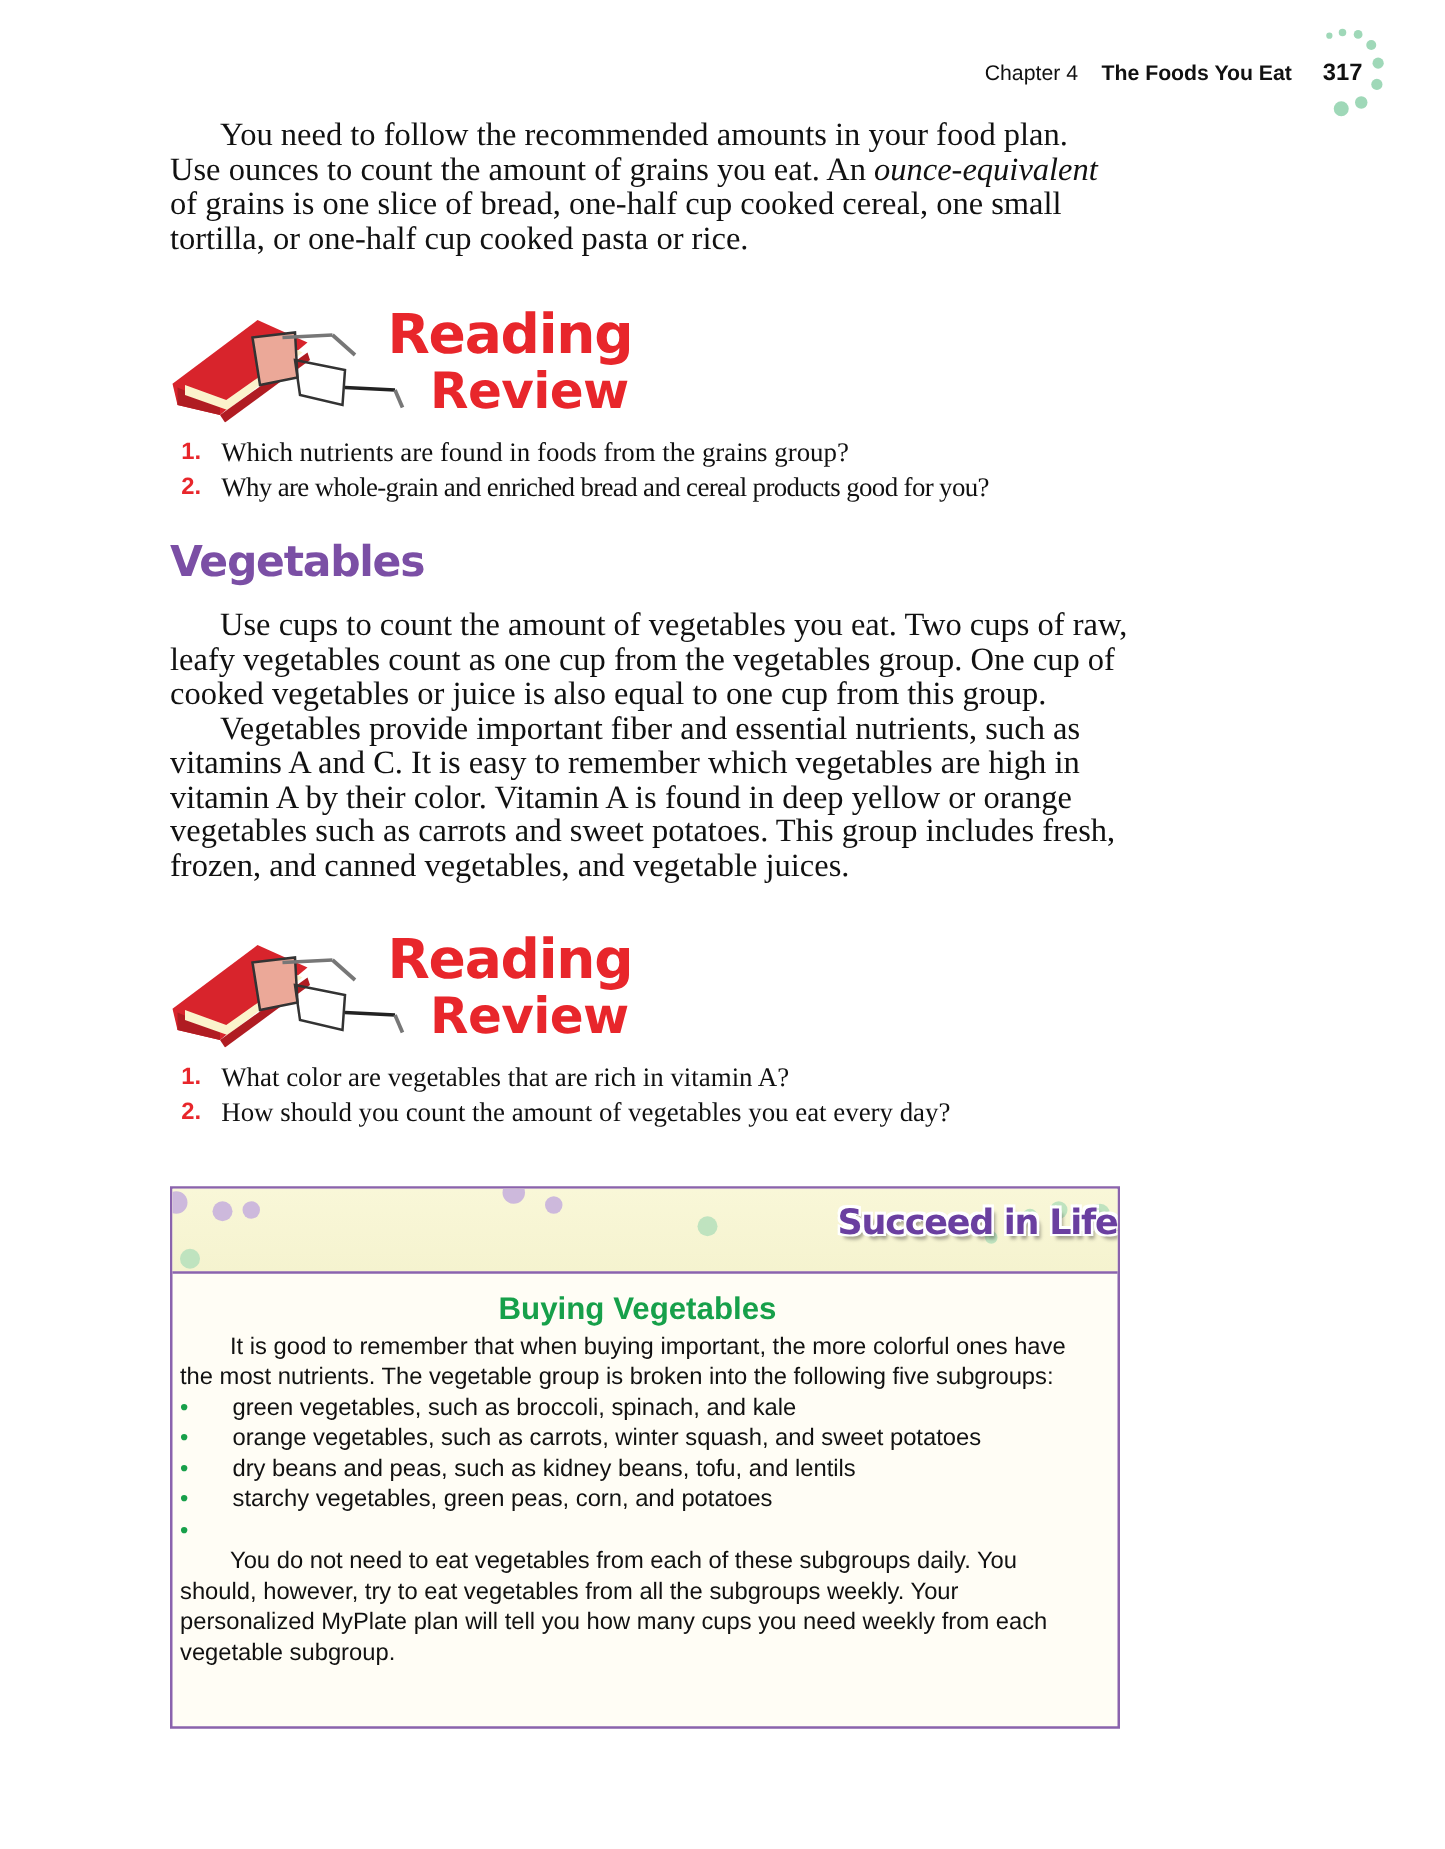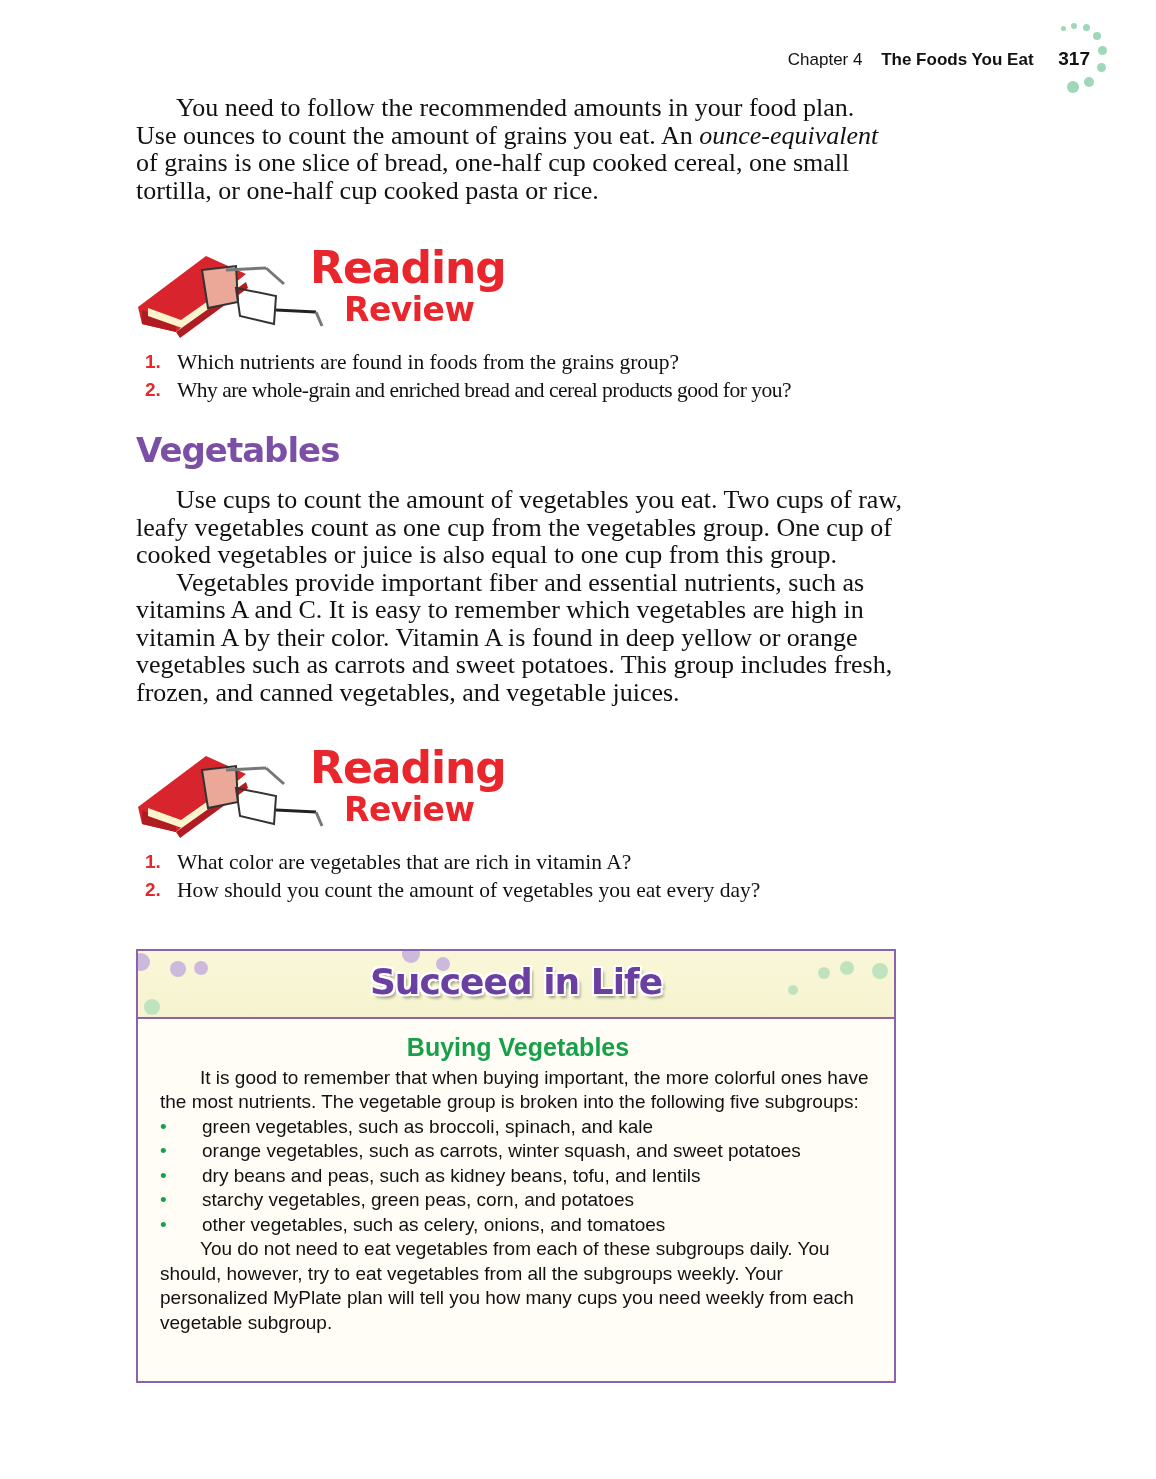--- a/index.html
+++ b/index.html
@@ -9,30 +9,30 @@
   .header .title{font-weight:bold;margin-right:20px;}
   .header .page{font-weight:bold;font-size:19px;}
   .dots{position:absolute;left:1055px;top:18px;width:60px;height:80px;}
   .dots span{position:absolute;border-radius:50%;background:#9fd8b8;}
   .para{position:absolute;left:136px;width:770px;font-size:26px;line-height:27.5px;}
   .para p{margin:0;}
   .indent{text-indent:40px;}
   .rr{position:absolute;left:136px;width:360px;height:95px;}
   .rr svg{position:absolute;left:0;top:4px;}
   .rr .r1{position:absolute;left:174px;top:-6px;font-family:"DejaVu Sans",sans-serif;font-weight:bold;color:#e8262b;font-size:44px;letter-spacing:-1px;}
-  .rr .r2{position:absolute;left:208px;top:42px;font-family:"DejaVu Sans",sans-serif;font-weight:bold;color:#e8262b;font-size:33px;letter-spacing:-0.5px;}
+  .rr .r2{position:absolute;left:208px;top:42px;font-family:"DejaVu Sans",sans-serif;font-weight:bold;color:#e8262b;font-size:40px;letter-spacing:-0.5px;}
   .qlist{position:absolute;left:145px;width:770px;font-size:21.5px;line-height:28px;}
   .qlist .q{display:flex;}
   .qlist .num{width:32px;color:#e8262b;font-family:"Liberation Sans",sans-serif;font-weight:bold;font-size:19px;}
   .h-veg{position:absolute;left:136px;top:430px;font-family:"DejaVu Sans",sans-serif;font-weight:bold;color:#7b4fa5;font-size:34px;letter-spacing:-1px;}
   .box{position:absolute;left:136px;top:949px;width:756px;height:430px;border:2px solid #8a63ad;background:#fffdf5;}
   .banner{position:relative;height:66px;border-bottom:2px solid #8a63ad;background:linear-gradient(#f9f7d8,#f5f3cf);overflow:hidden;}
   .banner .b{position:absolute;border-radius:50%;}
-  .banner .btitle{position:absolute;left:0;right:0;top:10px;text-align:center;font-family:"DejaVu Sans",sans-serif;font-weight:bold;font-size:36px;color:#6a3fa0;letter-spacing:-1px;text-shadow:-2px -2px 0 #fff,2px -2px 0 #fff,-2px 2px 0 #fff,2px 2px 0 #fff,3px 4px 3px rgba(0,0,0,.35);}
-  .boxbody{padding:16px 18px 0 22px;font-family:"Liberation Sans",sans-serif;font-size:19px;line-height:24.5px;}
+  .banner .btitle{position:absolute;left:0;right:0;top:10px;text-align:right;font-family:"DejaVu Sans",sans-serif;font-weight:bold;font-size:28px;color:#6a3fa0;letter-spacing:-1px;text-shadow:-2px -2px 0 #fff,2px -2px 0 #fff,-2px 2px 0 #fff,2px 2px 0 #fff,3px 4px 3px rgba(0,0,0,.35);}
+  .boxbody{padding:16px 18px 0 6px;font-family:"Liberation Sans",sans-serif;font-size:19px;line-height:24.5px;}
   .boxbody h3{margin:0 0 6px 0;text-align:center;color:#17a04a;font-size:25px;font-weight:bold;}
   .boxbody p{margin:0;}
   .bul{display:flex;}
   .bul .dot{width:42px;color:#17a04a;padding-left:0;}
 </style>
 </head>
 <body>
 
 <div class="header">
   <span class="chap">Chapter 4</span>
@@ -144,17 +144,16 @@
     <div class="bul">
         <span class="dot">•</span>
         <span>dry beans and peas, such as kidney beans, tofu, and lentils</span>
       </div>
     <div class="bul">
         <span class="dot">•</span>
         <span>starchy vegetables, green peas, corn, and potatoes</span>
       </div>
     <div class="bul">
         <span class="dot">•</span>
-        <span>other vegetables, such as celery, onions, and tomatoes</span>
       </div>
     <p class="indent">You do not need to eat vegetables from each of these subgroups daily. You should, however, try to eat vegetables from all the subgroups weekly. Your personalized MyPlate plan will tell you how many cups you need weekly from each vegetable subgroup.</p>
   </div>
 </div>
 
 </body></html>

